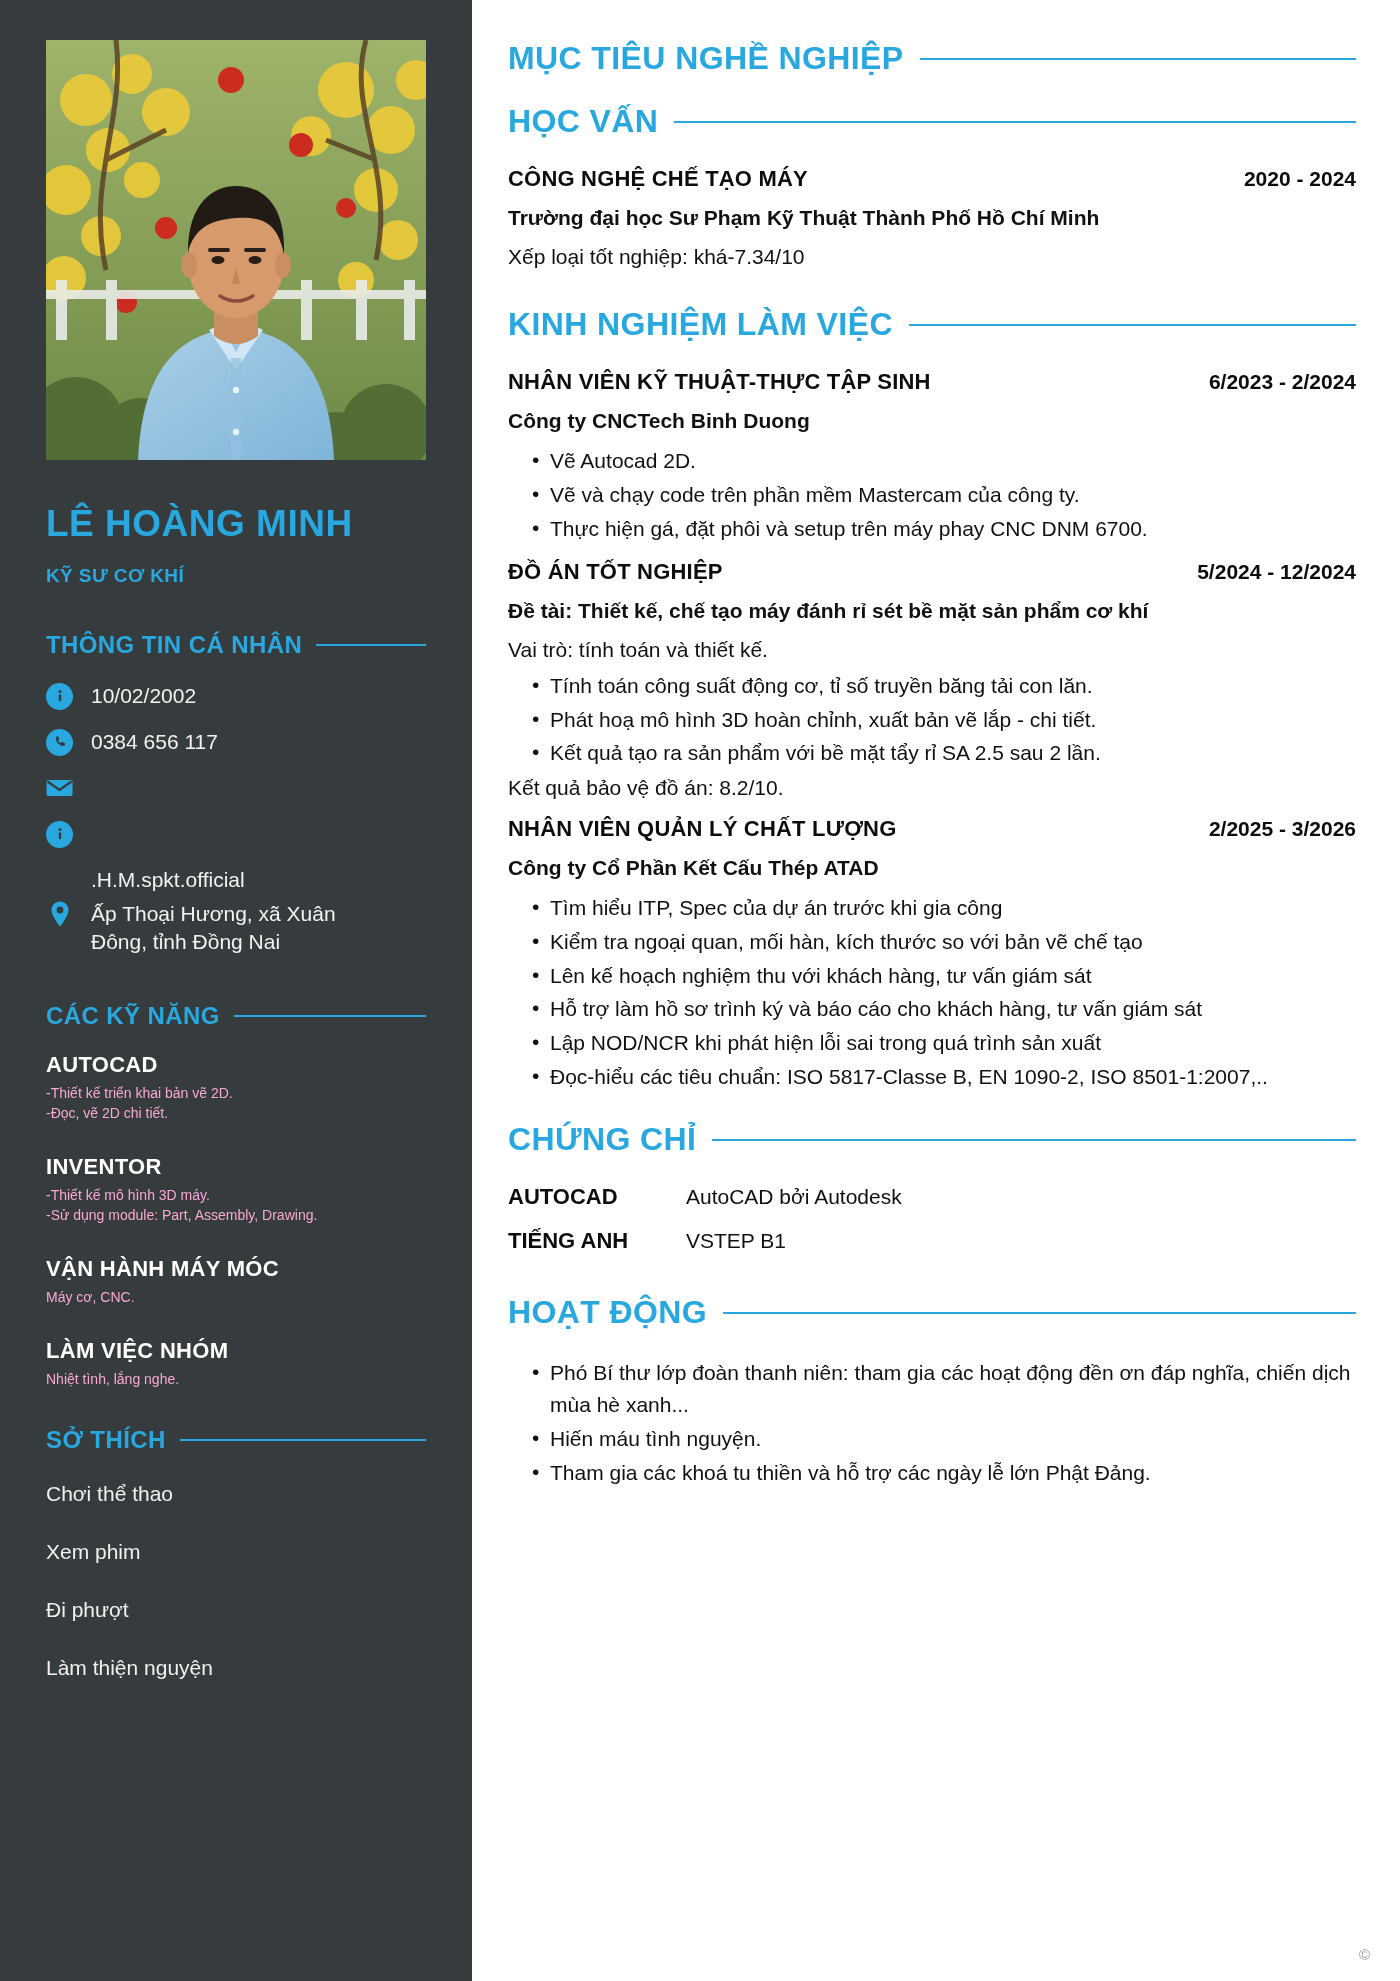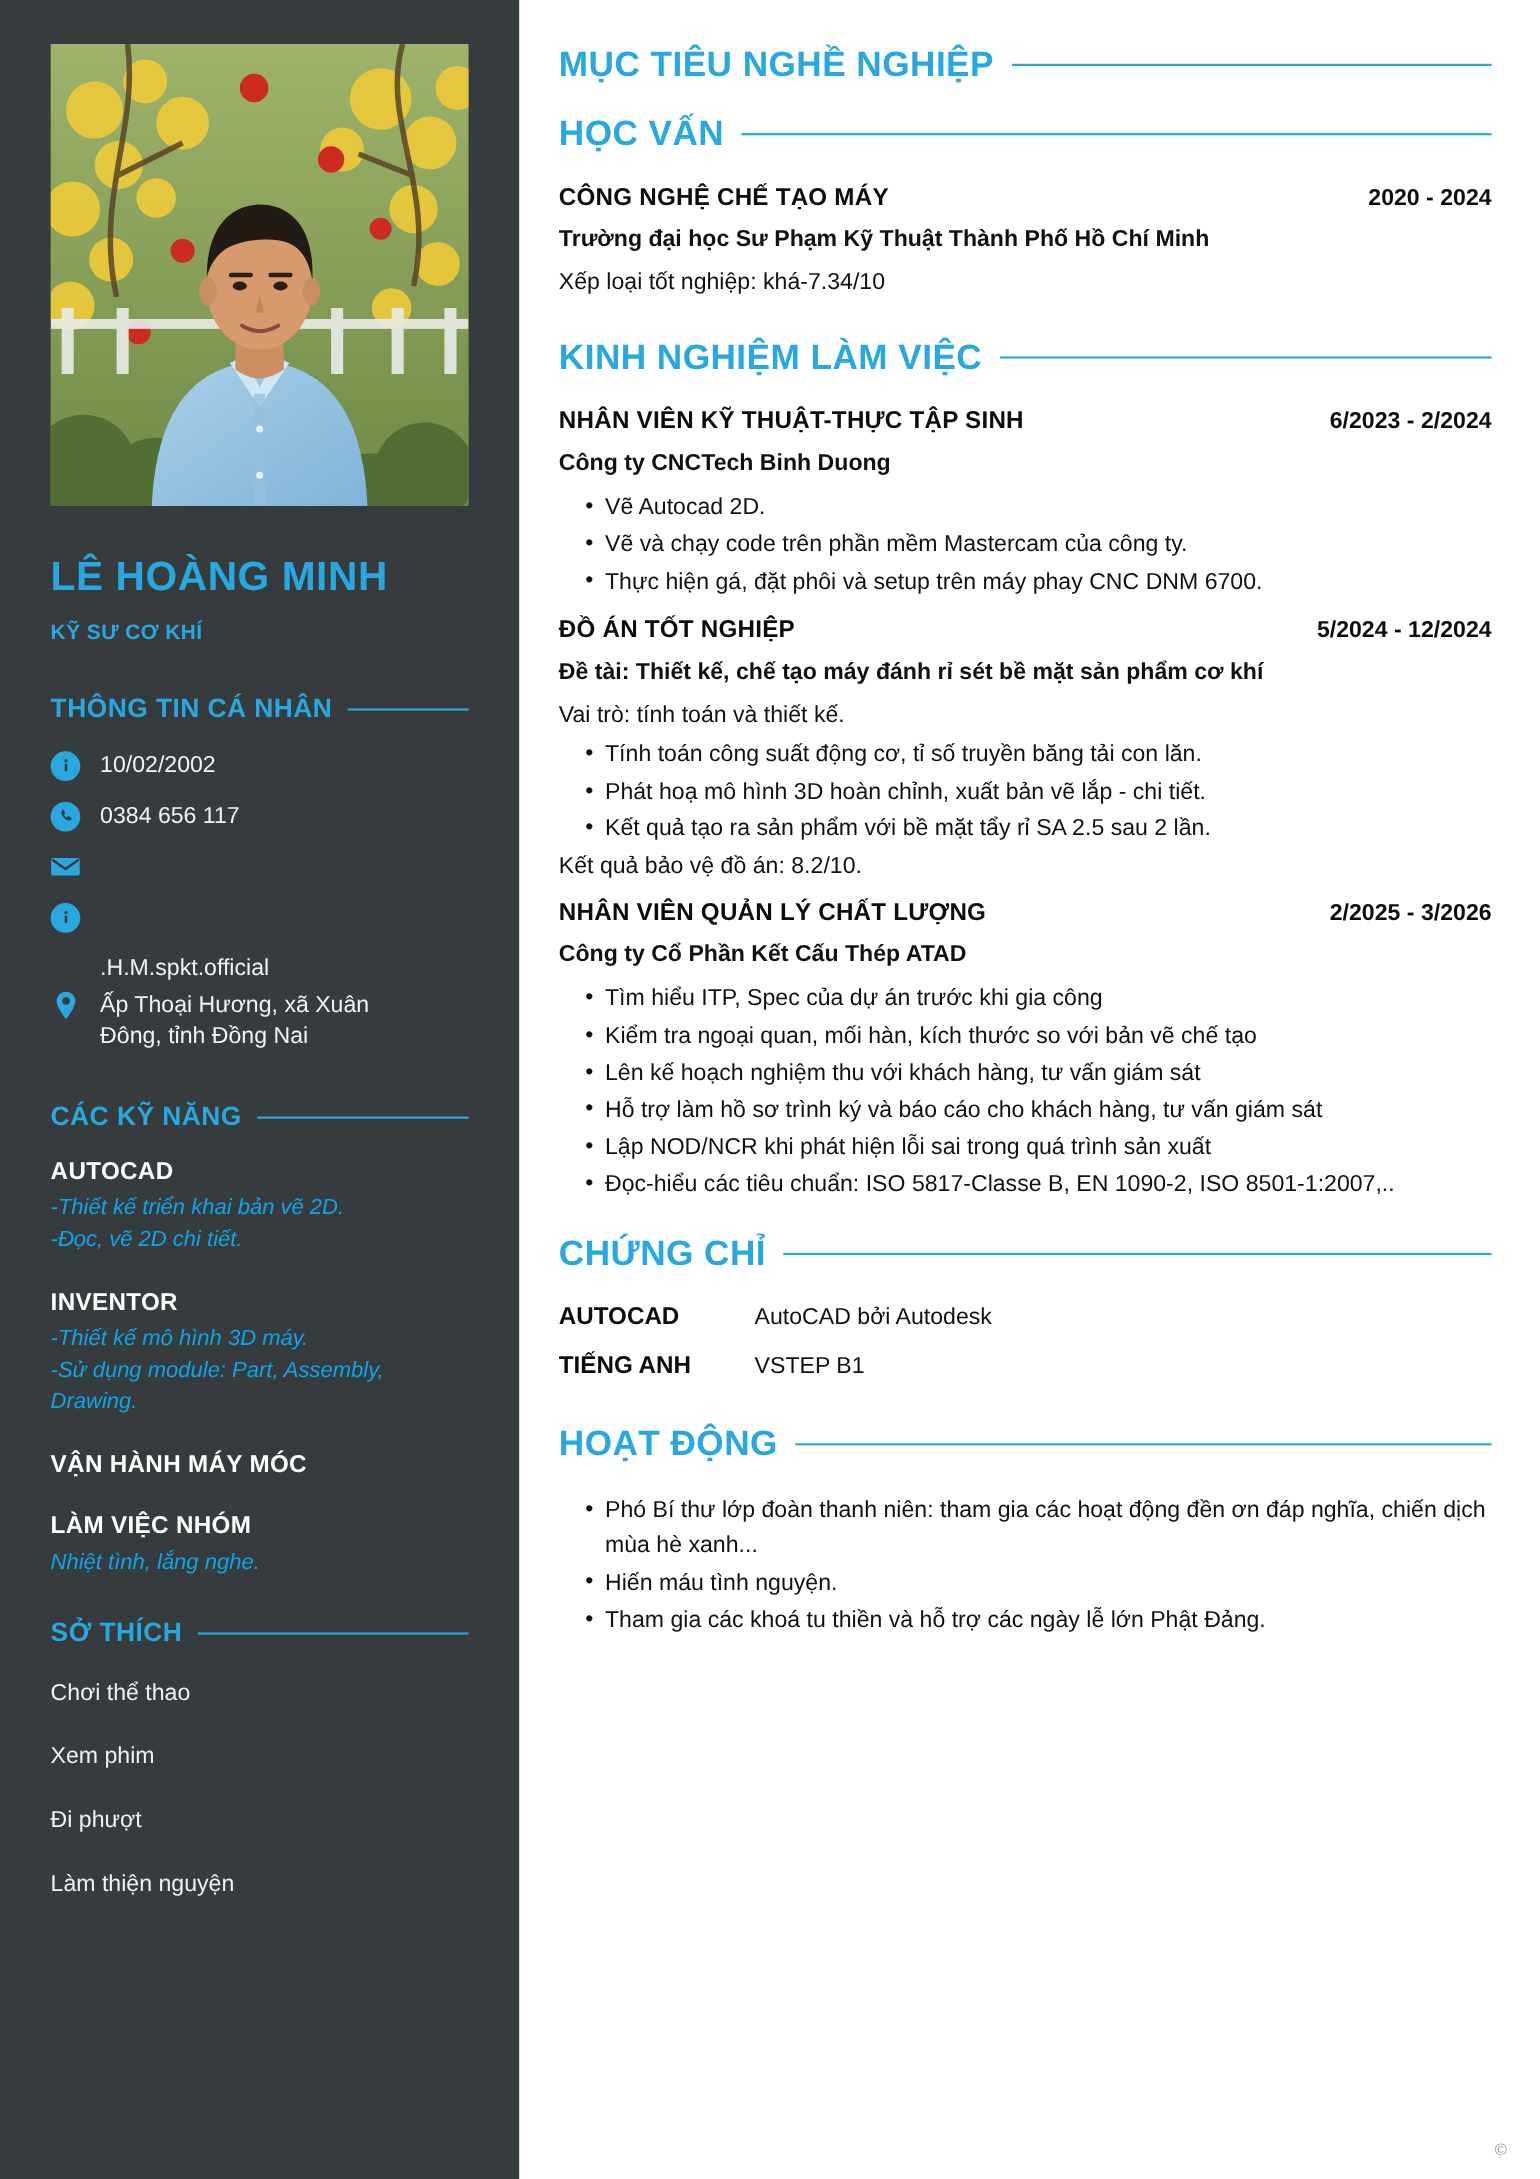--- a/index.html
+++ b/index.html
@@ -106,24 +106,23 @@
 
   .skill-block { margin-bottom: 30px; }
   .skill-title {
     font-size: 22px;
     font-weight: bold;
     color: #ffffff;
     letter-spacing: 0.3px;
     margin-bottom: 6px;
   }
   .skill-line {
-    font-size: 20px;
-    color: #0ea5e9;
+    font-size: 14px;
+    color: #f9a8d4;
     line-height: 1.42;
-    font-style: italic;
   }
 
   .hobby-item {
     font-size: 21px;
     color: #f0f0f0;
     margin-bottom: 34px;
   }
 
   
   .main {
@@ -416,20 +415,21 @@
     </div>
 
     <div class="skill-block">
       <div class="skill-title">INVENTOR</div>
       <div class="skill-line">-Thiết kế mô hình 3D máy.</div>
       <div class="skill-line">-Sử dụng module: Part, Assembly, Drawing.</div>
     </div>
 
     <div class="skill-block">
       <div class="skill-title">VẬN HÀNH MÁY MÓC</div>
+      <div class="skill-line">Máy cơ, CNC.</div>
     </div>
 
     <div class="skill-block" style="margin-bottom:36px;">
       <div class="skill-title">LÀM VIỆC NHÓM</div>
       <div class="skill-line">Nhiệt tình, lắng nghe.</div>
     </div>
 
     <div class="side-heading">
       <span class="sh-text">SỞ THÍCH</span>
       <span class="sh-rule"></span>

